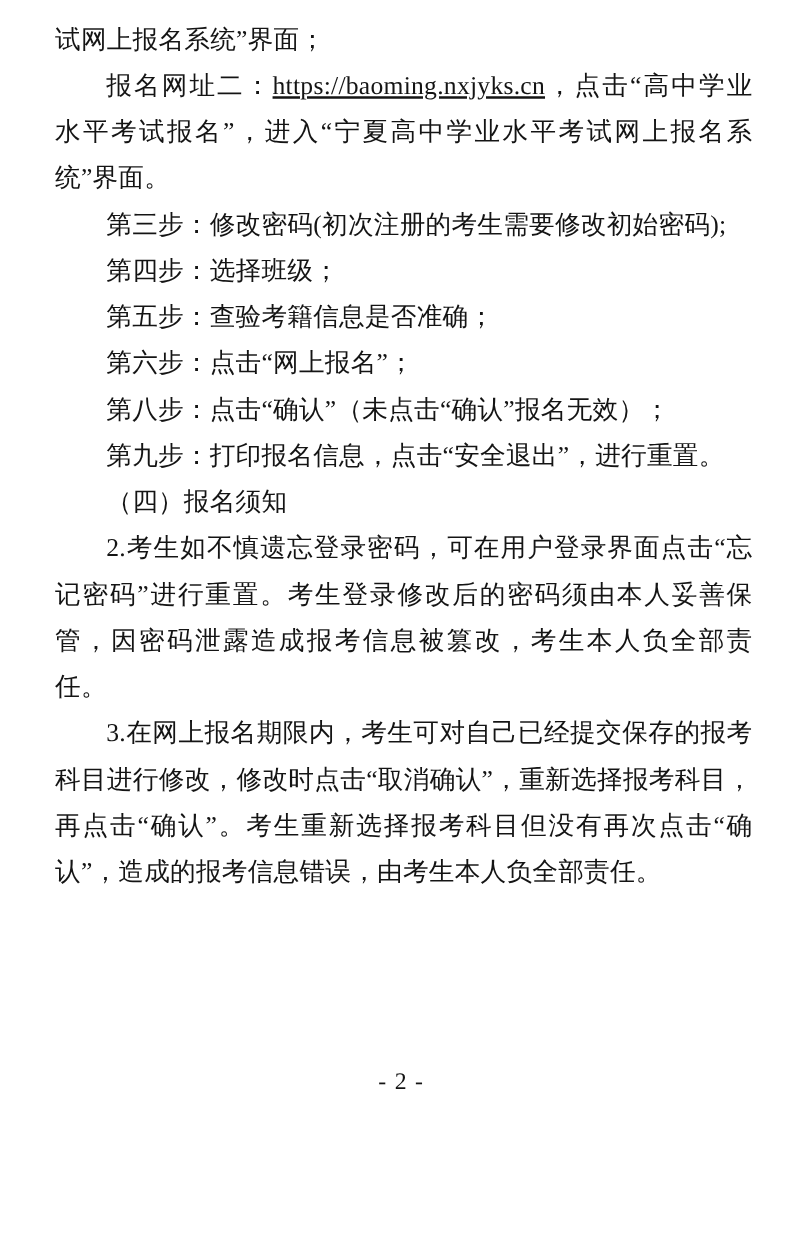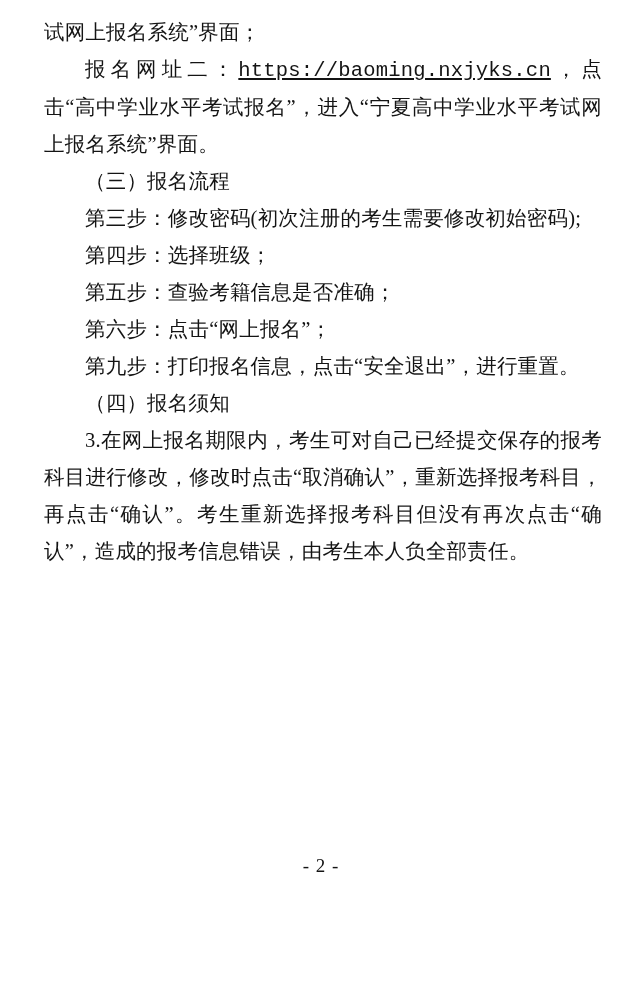--- a/index.html
+++ b/index.html
@@ -29,21 +29,20 @@
     text-justify: inter-ideograph;
     margin: 0;
     letter-spacing: 0.2px;
   }
   .indent {
     text-indent: 2em;
   }
   .link {
     text-decoration: underline;
     color: #141414;
-    font-family: Liberation Mono, monospace;
   }
   .footer {
     position: absolute;
     left: 0;
     right: 0;
     bottom: 18px;
     text-align: center;
     font-size: 19px;
     font-family: "Liberation Serif", "DejaVu Serif", serif;
     color: #141414;
@@ -53,37 +52,38 @@
 </style>
 </head>
 <body>
 
 <div class="page">
 
   <p class="para">试网上报名系统”界面；</p>
 
   <p class="para indent"><span>报名网址二：</span><a class="link nowrap" href="#">https://baoming.nxjyks.cn</a><span>，点击“高中学业水平考试报名”，进入“宁夏高中学业水平考试网上报名系统”界面。</span></p>
 
-  <p class="para indent">（三）报名流程</p>
 
 
 
   <p class="para indent">第三步：修改密码(初次注册的考生需要修改初始密码);</p>
 
   <p class="para indent">第四步：选择班级；</p>
 
   <p class="para indent">第五步：查验考籍信息是否准确；</p>
 
   <p class="para indent">第六步：点击“网上报名”；</p>
 
 
+  <p class="para indent">第八步：点击“确认”（未点击“确认”报名无效）；</p>
 
   <p class="para indent">第九步：打印报名信息，点击“安全退出”，进行重置。</p>
 
   <p class="para indent">（四）报名须知</p>
 
 
+  <p class="para indent">2.考生如不慎遗忘登录密码，可在用户登录界面点击“忘记密码”进行重置。考生登录修改后的密码须由本人妥善保管，因密码泄露造成报考信息被篡改，考生本人负全部责任。</p>
 
   <p class="para indent">3.在网上报名期限内，考生可对自己已经提交保存的报考科目进行修改，修改时点击“取消确认”，重新选择报考科目，再点击“确认”。考生重新选择报考科目但没有再次点击“确认”，造成的报考信息错误，由考生本人负全部责任。</p>
 
   <div class="footer">- 2 -</div>
 
 </div>
 
 </body></html>

